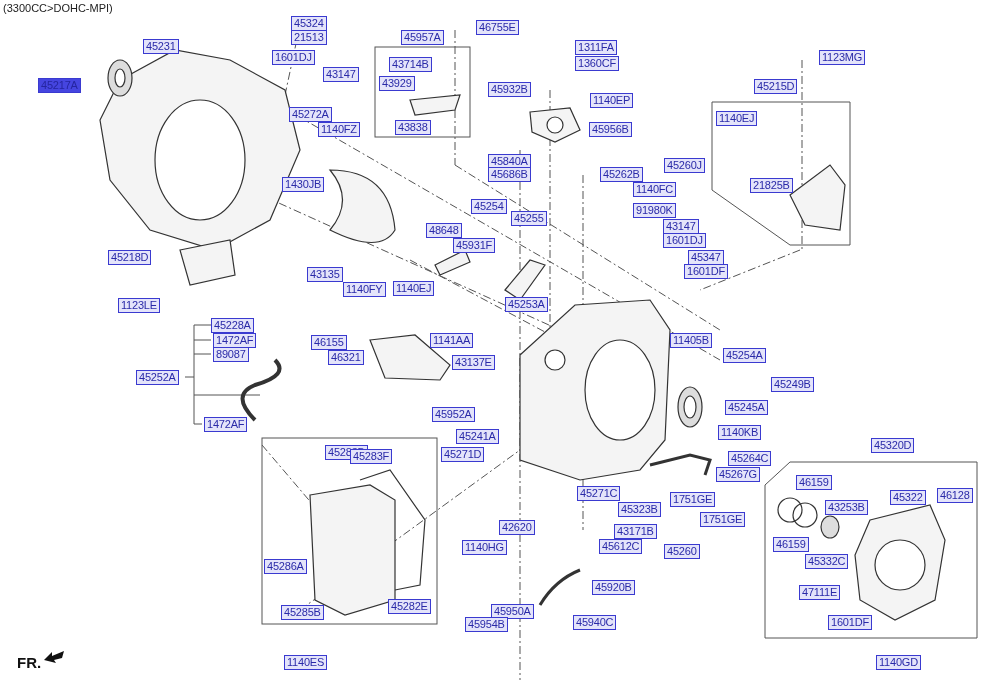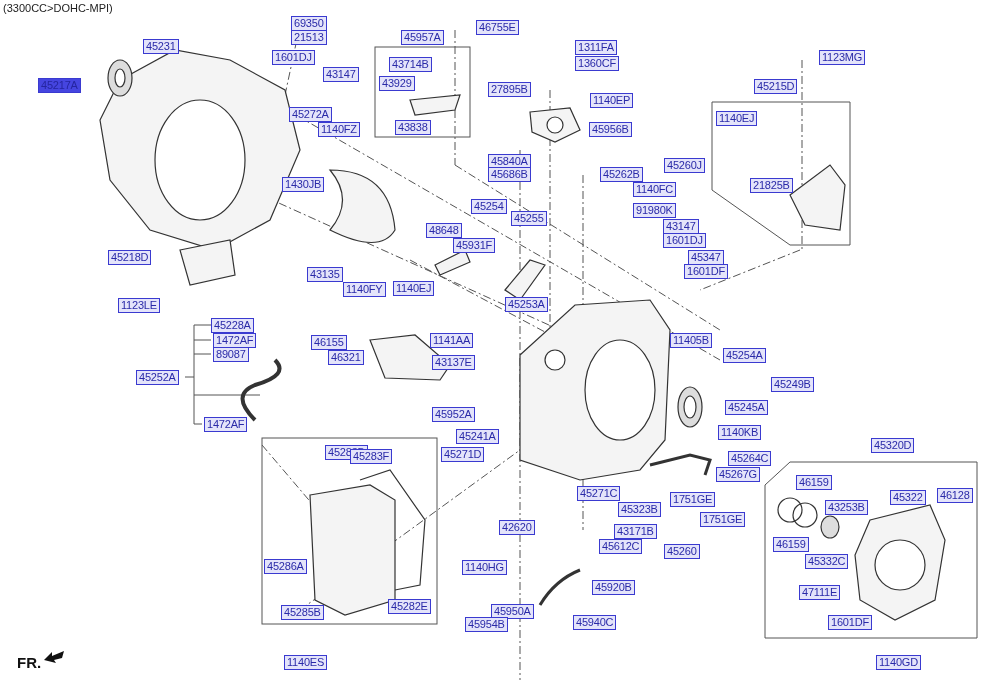--- a/index.html
+++ b/index.html
@@ -88,36 +88,36 @@
   </g>
 
 </svg>
 
 <div id="fr">FR.</div>
 <svg id="fr-arrow" width="26" height="16">
   <polygon points="2,12 10,4 10,8 22,3 20,10 12,12 14,15" fill="#111"></polygon>
 </svg>
 
 <div id="labels">
-  <div class="lbl" style="left:291px;top:16px">69350</div>
+  <div class="lbl" style="left:291px;top:16px">45324</div>
   <div class="lbl" style="left:291px;top:30px">21513</div>
   <div class="lbl" style="left:143px;top:39px">45231</div>
   <div class="lbl" style="left:272px;top:50px">1601DJ</div>
   <div class="lbl sel" style="left:38px;top:78px">45217A</div>
   <div class="lbl" style="left:323px;top:67px">43147</div>
   <div class="lbl" style="left:289px;top:107px">45272A</div>
   <div class="lbl" style="left:318px;top:122px">1140FZ</div>
   <div class="lbl" style="left:401px;top:30px">45957A</div>
   <div class="lbl" style="left:476px;top:20px">46755E</div>
   <div class="lbl" style="left:389px;top:57px">43714B</div>
   <div class="lbl" style="left:379px;top:76px">43929</div>
   <div class="lbl" style="left:395px;top:120px">43838</div>
   <div class="lbl" style="left:575px;top:40px">1311FA</div>
   <div class="lbl" style="left:575px;top:56px">1360CF</div>
-  <div class="lbl" style="left:488px;top:82px">27895B</div>
+  <div class="lbl" style="left:488px;top:82px">45932B</div>
   <div class="lbl" style="left:590px;top:93px">1140EP</div>
   <div class="lbl" style="left:589px;top:122px">45956B</div>
   <div class="lbl" style="left:488px;top:154px">45840A</div>
   <div class="lbl" style="left:488px;top:167px">45686B</div>
   <div class="lbl" style="left:600px;top:167px">45262B</div>
   <div class="lbl" style="left:664px;top:158px">45260J</div>
   <div class="lbl" style="left:633px;top:182px">1140FC</div>
   <div class="lbl" style="left:633px;top:203px">91980K</div>
   <div class="lbl" style="left:663px;top:219px">43147</div>
   <div class="lbl" style="left:663px;top:233px">1601DJ</div>
@@ -139,39 +139,39 @@
   <div class="lbl" style="left:393px;top:281px">1140EJ</div>
   <div class="lbl" style="left:505px;top:297px">45253A</div>
   <div class="lbl" style="left:211px;top:318px">45228A</div>
   <div class="lbl" style="left:213px;top:333px">1472AF</div>
   <div class="lbl" style="left:213px;top:347px">89087</div>
   <div class="lbl" style="left:136px;top:370px">45252A</div>
   <div class="lbl" style="left:204px;top:417px">1472AF</div>
   <div class="lbl" style="left:311px;top:335px">46155</div>
   <div class="lbl" style="left:328px;top:350px">46321</div>
   <div class="lbl" style="left:430px;top:333px">1141AA</div>
-  <div class="lbl" style="left:432px;top:355px">43137E</div>
+  <div class="lbl" style="left:452px;top:355px">43137E</div>
   <div class="lbl" style="left:670px;top:333px">11405B</div>
   <div class="lbl" style="left:723px;top:348px">45254A</div>
   <div class="lbl" style="left:771px;top:377px">45249B</div>
   <div class="lbl" style="left:725px;top:400px">45245A</div>
   <div class="lbl" style="left:718px;top:425px">1140KB</div>
   <div class="lbl" style="left:432px;top:407px">45952A</div>
   <div class="lbl" style="left:456px;top:429px">45241A</div>
   <div class="lbl" style="left:441px;top:447px">45271D</div>
   <div class="lbl" style="left:325px;top:445px">45283B</div>
   <div class="lbl" style="left:350px;top:449px">45283F</div>
   <div class="lbl" style="left:728px;top:451px">45264C</div>
   <div class="lbl" style="left:716px;top:467px">45267G</div>
   <div class="lbl" style="left:577px;top:486px">45271C</div>
   <div class="lbl" style="left:670px;top:492px">1751GE</div>
   <div class="lbl" style="left:618px;top:502px">45323B</div>
   <div class="lbl" style="left:700px;top:512px">1751GE</div>
   <div class="lbl" style="left:499px;top:520px">42620</div>
-  <div class="lbl" style="left:462px;top:560px">1140HG</div>
+  <div class="lbl" style="left:462px;top:540px">1140HG</div>
   <div class="lbl" style="left:614px;top:524px">43171B</div>
   <div class="lbl" style="left:599px;top:539px">45612C</div>
   <div class="lbl" style="left:664px;top:544px">45260</div>
   <div class="lbl" style="left:264px;top:559px">45286A</div>
   <div class="lbl" style="left:281px;top:605px">45285B</div>
   <div class="lbl" style="left:388px;top:599px">45282E</div>
   <div class="lbl" style="left:592px;top:580px">45920B</div>
   <div class="lbl" style="left:491px;top:604px">45950A</div>
   <div class="lbl" style="left:465px;top:617px">45954B</div>
   <div class="lbl" style="left:573px;top:615px">45940C</div>

